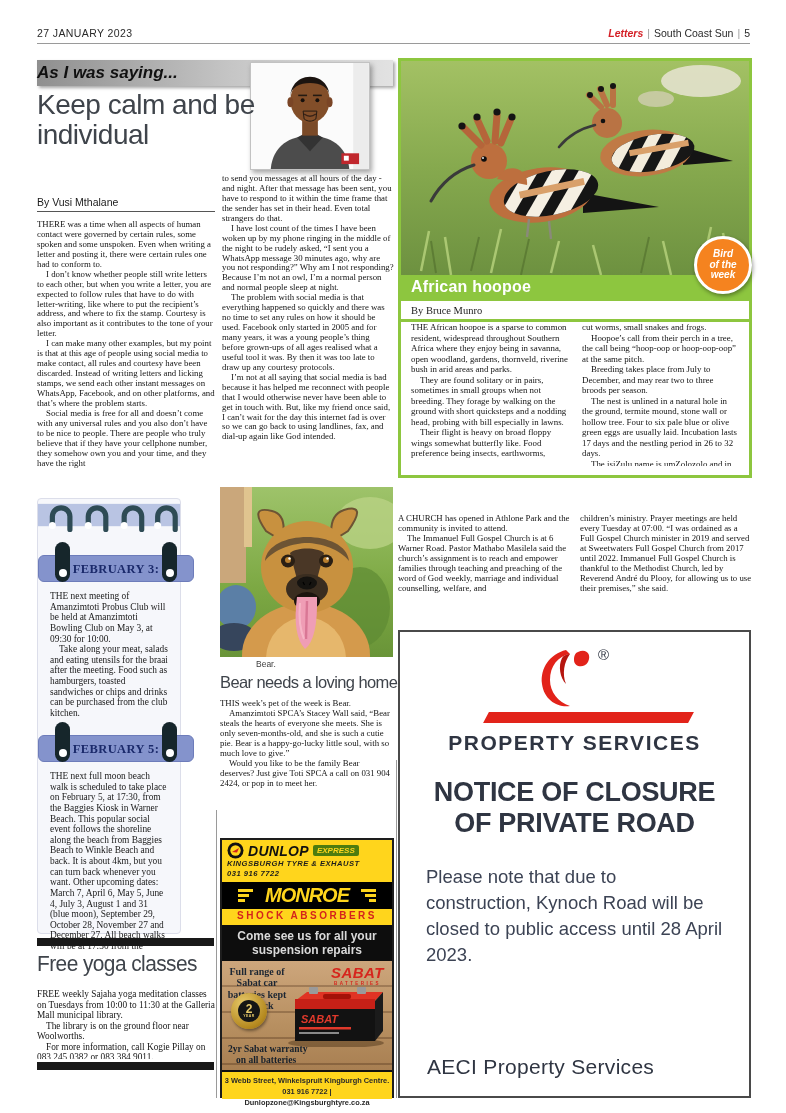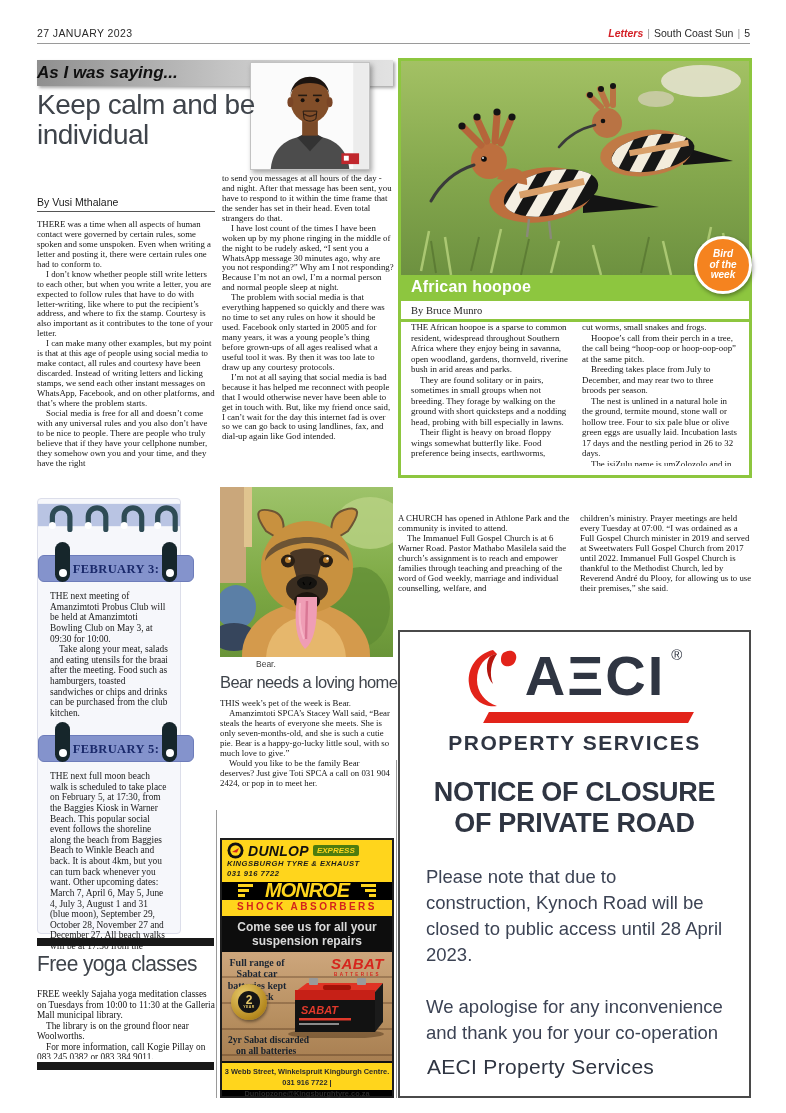--- a/index.html
+++ b/index.html
@@ -86,21 +86,21 @@
   
   .dunlop{left:220px;top:838px;width:174px;height:260px;border:2px solid #1d1d1d;background:#000;}
   .dn-head{background:var(--yellow);padding:2px 5px 3px 5px;}
   .dn-row{display:flex;align-items:center;gap:4px;}
   .dn-brand{font-family:"Liberation Sans",sans-serif;font-weight:900;font-style:italic;
     font-size:14px;letter-spacing:.3px;color:#101010;}
   .dn-exp{background:#4d7c0f;color:var(--yellow);font-family:"Liberation Sans",sans-serif;
     font-weight:bold;font-style:italic;font-size:8px;padding:1px 4px;border-radius:2px;}
   .dn-sub{font-family:"Liberation Sans",sans-serif;font-style:italic;font-weight:bold;
     font-size:7.6px;color:#1c1c1c;letter-spacing:.5px;line-height:1.3;}
-  .dn-monroe{background:#000;height:18px;display:flex;align-items:center;justify-content:center;gap:12px;}
+  .dn-monroe{background:#000;height:27px;display:flex;align-items:center;justify-content:center;gap:12px;}
   .mn-word{color:var(--yellow);font-family:"Liberation Sans",sans-serif;font-weight:900;
     font-style:italic;font-size:20px;letter-spacing:-1px;}
   .wing{width:15px;height:15px;background:
     linear-gradient(var(--yellow),var(--yellow)) 0 1px/15px 3px no-repeat,
     linear-gradient(var(--yellow),var(--yellow)) 0 6px/11px 3px no-repeat,
     linear-gradient(var(--yellow),var(--yellow)) 0 11px/7px 3px no-repeat;}
   .wing.rgt{transform:scaleX(-1);}
   .dn-ribbon{background:var(--yellow);height:16px;text-align:center;color:#d4231c;
     font-family:"Liberation Sans",sans-serif;font-weight:bold;font-size:10px;
     letter-spacing:2.5px;padding-top:1px;}
@@ -444,41 +444,39 @@
         <rect x="72" y="2" width="9" height="7" fill="#9a9a9a" rx="1"></rect>
         <rect x="38" y="9" width="28" height="5" fill="#a31208" rx="2"></rect>
         <text x="16" y="38" font-family="Liberation Sans,sans-serif" font-size="11" font-style="italic" font-weight="bold" fill="#e0392b">SABAT</text>
         <rect x="14" y="42" width="52" height="2.5" fill="#e0392b"></rect>
         <rect x="14" y="47" width="40" height="2" fill="#8a8a8a"></rect>
       </svg>
       <div class="wbadge">
         <div class="inner"><span>2</span><small>YEAR</small></div>
       </div>
       <div class="dn-warranty">
-        <div>2yr Sabat discarded</div>
+        <div>2yr Sabat warranty</div>
         <div style="padding-left:8px;">on all batteries</div>
       </div>
     </div>
     <div class="dn-foot">
       <div>3 Webb Street, Winkelspruit Kingburgh Centre.</div>
       <div>031 916 7722 | Dunlopzone@Kingsburghtyre.co.za</div>
     </div>
   </div>
 
   <div class="abs aeci">
     <div class="aeci-logo">
       <svg width="52" height="60" viewBox="0 0 52 60">
         <path d="M26,2 C10,6 0,20 2,36 C4,52 18,60 30,58 C18,54 10,44 10,32 C10,18 18,8 30,6 Z" fill="#e2231a"></path>
         <path d="M30,6 C24,14 22,26 26,36 C20,30 18,18 22,10 C24,7 27,6 30,6 Z" fill="#b5160f"></path>
         <path d="M38,4 C46,0 52,6 48,14 C44,21 34,19 34,12 C34,8 35,5 38,4 Z" fill="#e2231a"></path>
       </svg>
-      <span class="aeci-word"><span>A</span><span>Ξ</span><span>CI</span></span>
       <span class="aeci-reg">®</span>
     </div>
     <div class="aeci-redbar"></div>
     <div class="aeci-div">PROPERTY SERVICES</div>
     <div class="aeci-notice">NOTICE OF CLOSURE OF PRIVATE ROAD</div>
     <div class="aeci-p">Please note that due to construction, Kynoch Road will be closed to public access until 28 April 2023.</div>
-    <div class="aeci-p">We apologise for any inconvenience and thank you for your co-operation</div>
     <div class="aeci-sign">AECI Property Services</div>
   </div>
 
 </div>
 
 </body></html>

